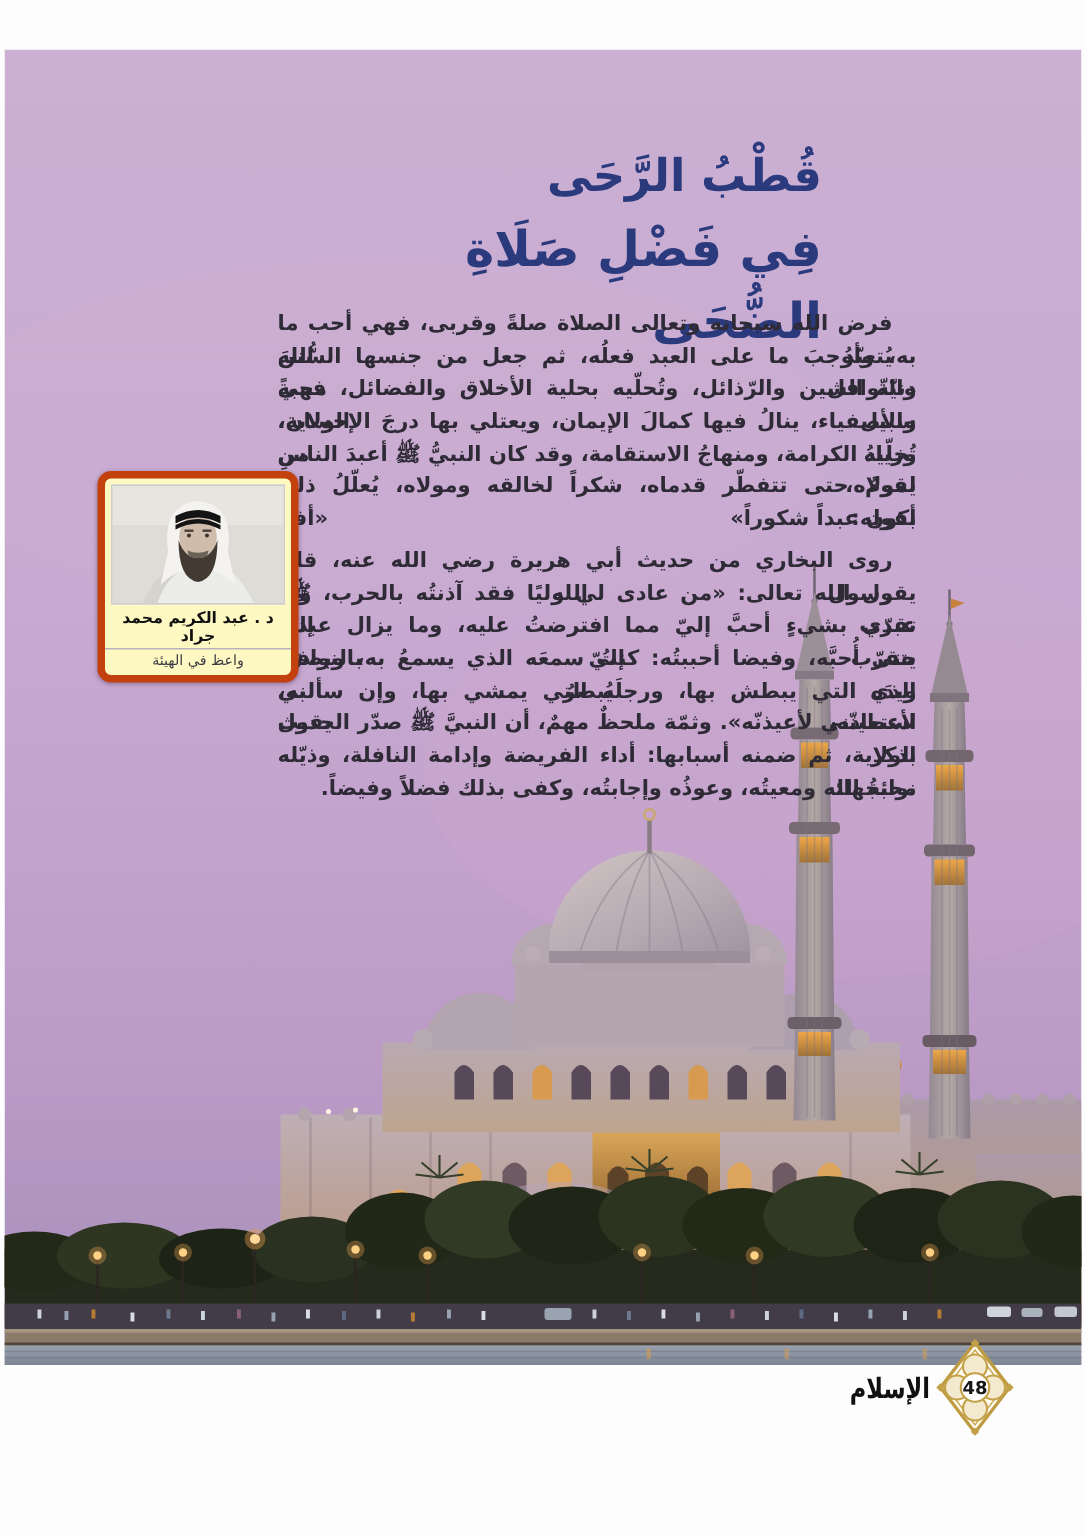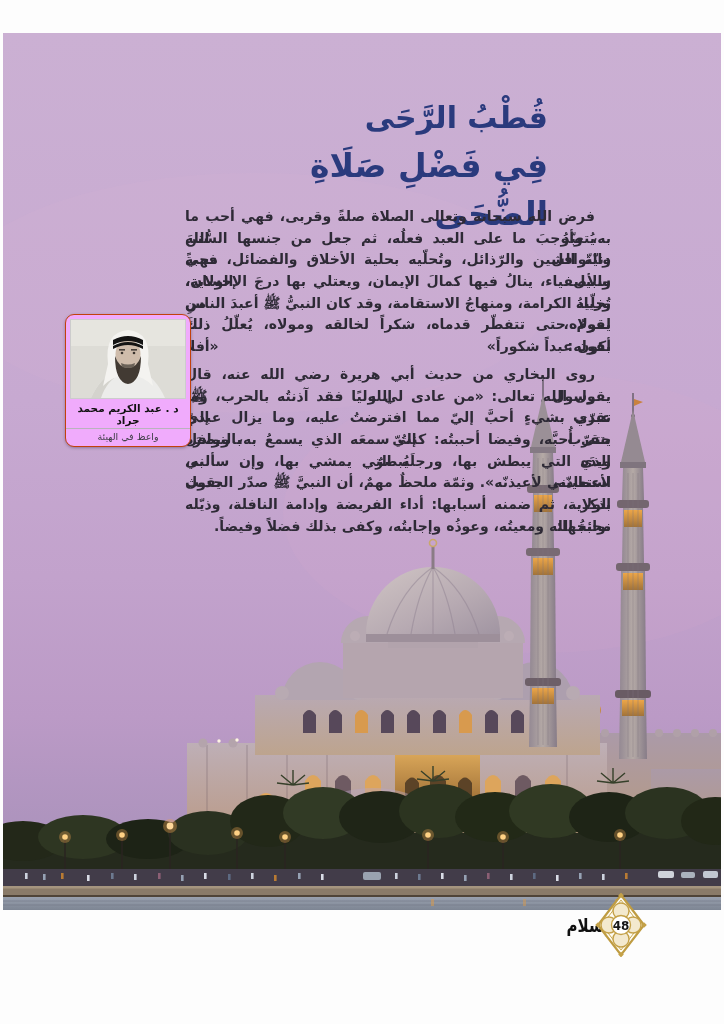--- a/index.html
+++ b/index.html
@@ -17,33 +17,33 @@
   .bodytext{position:absolute;left:185px;top:206px;width:426px;direction:rtl;
             color:#2e2a36;font-size:14px;font-weight:bold;}
   .bodytext .ln{height:21.7px;line-height:21.7px;text-align:justify;text-align-last:justify;
                 white-space:nowrap;overflow:visible;}
   .bodytext .ln.just{white-space:normal;}
   .bodytext .indent{padding-right:16px;}
   .bodytext .end{text-align-last:right;}
   .bodytext .gap{height:6px;}
 
   
-  .author-card{position:absolute;left:65px;top:314px;width:124px;background:#f0abfc;
-               border:1px solid #c2410c;border-radius:9px;box-shadow:0 1px 3px rgba(40,20,60,.35);
+  .author-card{position:absolute;left:65px;top:314px;width:124px;background:#fef9c3;
+               border:5px solid #c2410c;border-radius:9px;box-shadow:0 1px 3px rgba(40,20,60,.35);
                overflow:hidden;}
   .author-card .ph{margin:4px 4px 0 4px;border:1px solid #cccccc;background:#e3e2de;height:78px;}
   .author-card .nm{direction:rtl;text-align:center;font-size:10.5px;font-weight:bold;color:#111;
                    padding:3px 2px 2px 2px;border-bottom:1px solid #b9b3bd;}
   .author-card .rl{direction:rtl;text-align:center;font-size:9.5px;color:#3c3c44;padding:2px 0 4px 0;}
 
   
   .logo{position:absolute;left:574px;top:912px;width:46px;height:30px;direction:rtl;
         font-size:15px;font-weight:bold;color:#101010;text-align:center;line-height:28px;
         transform:scaleY(1.25);}
-  .ornament{position:absolute;left:595px;top:893px;}
+  .ornament{position:absolute;left:624px;top:893px;}
 </style>
 </head>
 <body>
 
 <div class="photo">
 <svg width="718" height="877" viewBox="0 0 718 877" xmlns="http://www.w3.org/2000/svg">
   <defs>
     <linearGradient id="skyG" x1="0" y1="0" x2="0" y2="1">
       <stop offset="0" stop-color="#cbb0d3"></stop>
           <stop offset="0.42" stop-color="#c7a9d1"></stop>

